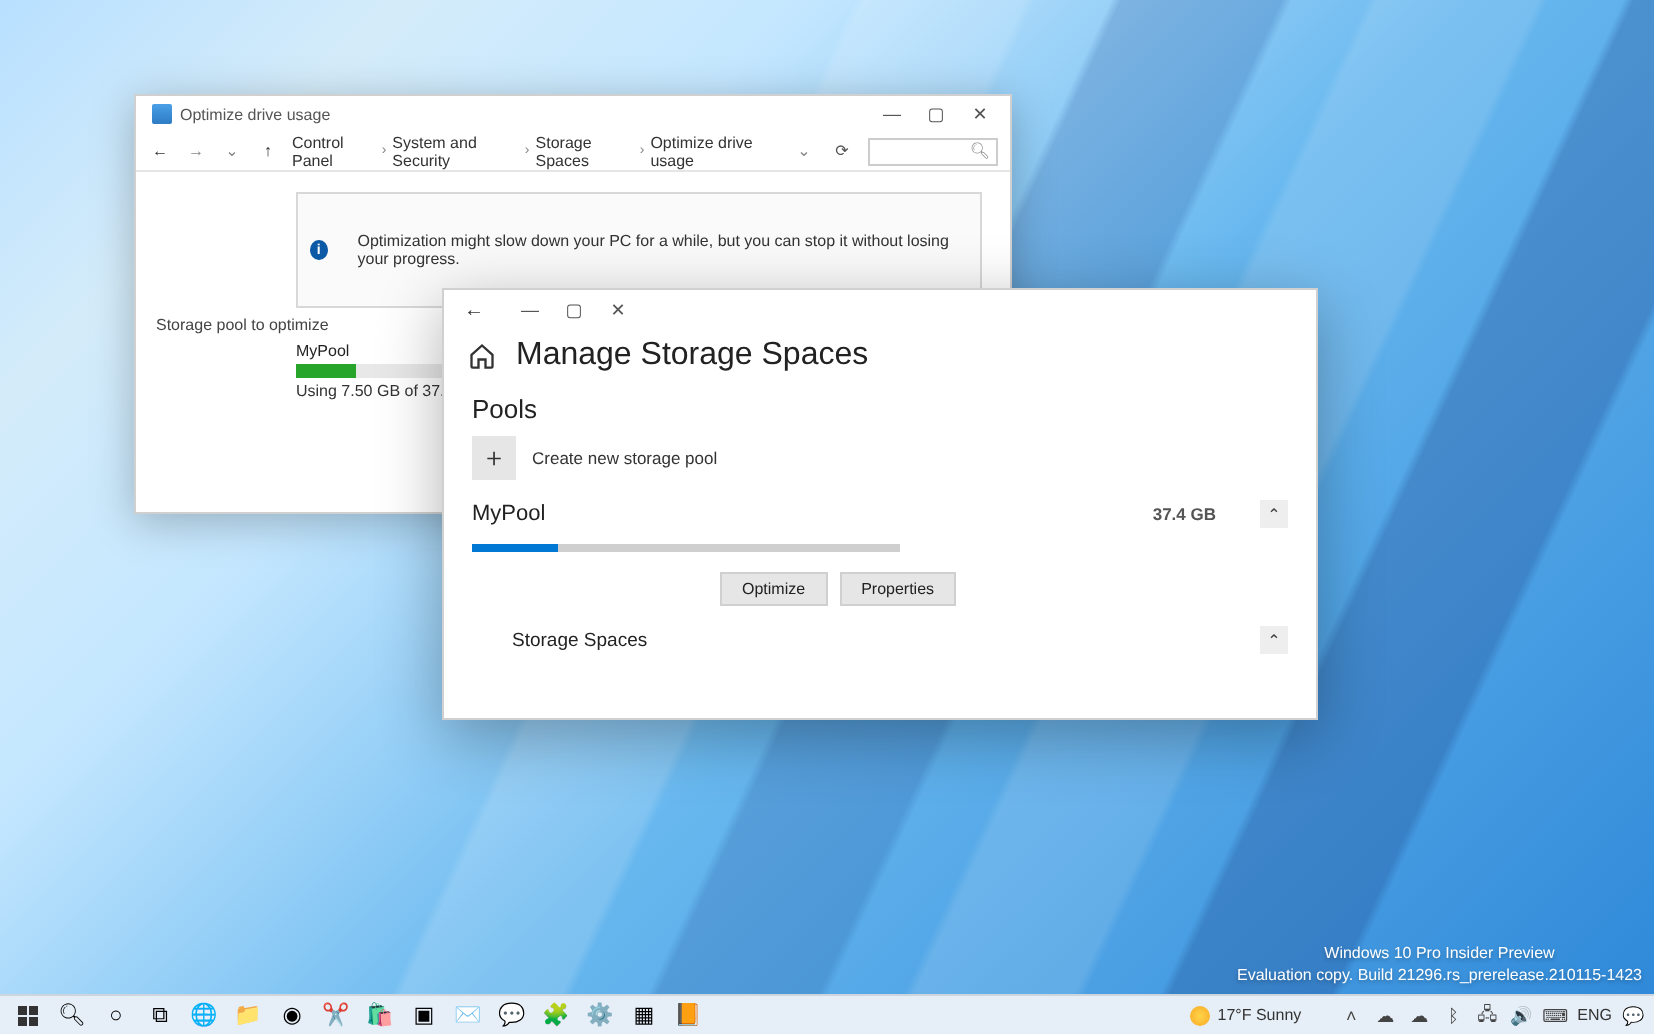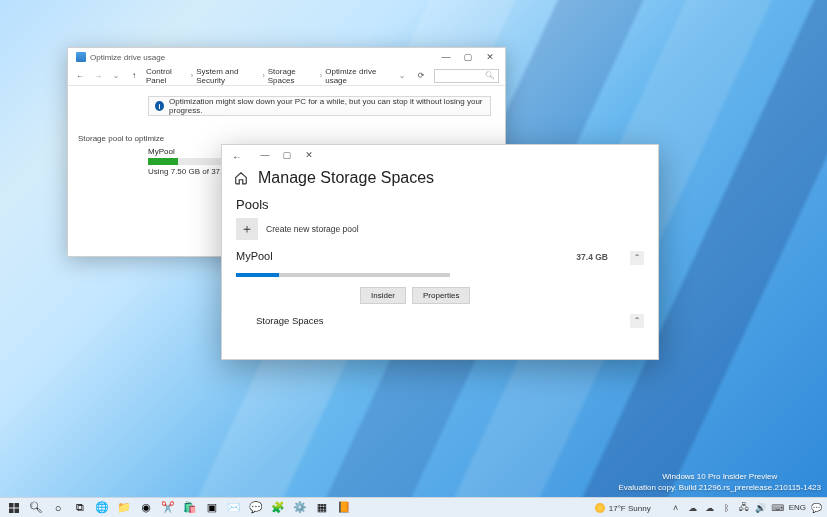--- a/index.html
+++ b/index.html
@@ -24,21 +24,21 @@
 .cp-nav-arrow { width: 12px; height: 12px; display: flex; align-items: center; justify-content: center; color: #888; }
 .cp-nav-arrow.enabled { color: #333; }
 .cp-breadcrumbs { flex: 1; display: flex; align-items: center; gap: 3px; color: #333; }
 .cp-crumb-sep { color: #888; font-size: 7px; }
 .cp-crumb { color: #333; }
 .cp-refresh { width: 14px; height: 14px; display: flex; align-items: center; justify-content: center; color: #555; }
 .cp-search { width: 65px; height: 14px; border: 1px solid #ccc; display: flex; align-items: center; justify-content: flex-end; padding-right: 3px; font-size: 8px; color: #888; }
 
 .cp-body { padding: 10px 14px 10px 80px; }
 .cp-heading { color: #0a5db8; font-size: 9.5px; font-weight: 400; margin-bottom: 6px; }
-.cp-info { display: flex; align-items: center; gap: 5px; border: 1px solid #d8d8d8; padding: 0 6px; font-size: 8px; color: #333; margin-bottom: 18px; background: #fafafa;}
+.cp-info { display: flex; align-items: center; gap: 15px; border: 1px solid #d8d8d8; padding: 19px 6px; font-size: 8px; color: #333; margin-bottom: 4px; background: #fafafa;}
 .cp-info-icon { width: 10px; height: 10px; border-radius: 50%; background: #0c5aa6; color: #fff; font-size: 7px; font-weight: bold; display: flex; align-items: center; justify-content: center; }
 .cp-section-label { font-size: 8px; color: #444; margin-bottom: 4px; margin-left: -70px; }
 .cp-pool-name { font-size: 8px; color: #222; margin-bottom: 2px; }
 .cp-bar-outer { width: 150px; height: 7px; background: #e8e8e8; margin-bottom: 2px; }
 .cp-bar-fill { height: 100%; background: #26a52a; width: 20%; }
 .cp-pool-usage { font-size: 8px; color: #333; }
 
 
 .settings-window { position: absolute; left: 221px; top: 144px; width: 438px; height: 216px; background: #fff; border: 1px solid #d0d0d0; box-shadow: 0 8px 30px rgba(0,0,0,0.3); }
 .s-titlebar { display: flex; align-items: center; height: 20px; padding: 0 4px 0 8px; font-size: 8px; }
@@ -78,21 +78,21 @@
 
 
 .watermark { position: absolute; right: 6px; bottom: 24px; text-align: center; color: #fff; font-size: 8px; line-height: 1.3; text-shadow: 0 1px 2px rgba(0,0,0,0.3); }
 
 
 .taskbar { position: absolute; left: 0; right: 0; bottom: 0; height: 20px; background: #e6eef7; display: flex; align-items: center; padding: 0 4px; gap: 2px; border-top: 1px solid rgba(0,0,0,0.1); }
 .tb-icon { width: 20px; height: 18px; display: flex; align-items: center; justify-content: center; font-size: 11px; border-radius: 2px; }
 .tb-start svg { width: 12px; height: 12px; }
 .tb-spacer { flex: 1; }
 .tb-right { display: flex; align-items: center; gap: 5px; font-size: 8px; color: #333; }
-.tb-weather { display: flex; align-items: flex-end; gap: 4px; margin-right: 14px; }
+.tb-weather { display: flex; align-items: center; gap: 4px; margin-right: 14px; }
 .tb-sun { width: 10px; height: 10px; border-radius: 50%; background: radial-gradient(circle,#ffd54a,#f9a825); }
 .tray-icon { width: 12px; height: 12px; display: flex; align-items: center; justify-content: center; font-size: 9px; color: #444; }
 </style>
 </head>
 <body>
 
 <div class="wallpaper-stripes"></div>
 
 <div class="cp-window">
   <div class="cp-titlebar">
@@ -169,21 +169,21 @@
     <div class="s-pool-block">
       <div class="s-pool-top">
         <span class="s-pool-name">MyPool</span>
         <span class="s-pool-size">37.4 GB</span>
         <div class="s-expand">⌃</div>
       </div>
       <div class="s-usage-bar">
         <div class="s-usage-fill"></div>
       </div>
       <div class="s-actions">
-        <div class="s-btn">Insider</div>
+        <div class="s-btn">Optimize</div>
         <div class="s-btn">Properties</div>
       </div>
       <div class="s-storage-spaces-row">
         <span class="s-ss-label">Storage Spaces</span>
         <div class="s-expand">⌃</div>
       </div>
     </div>
   </div>
 </div>
 

